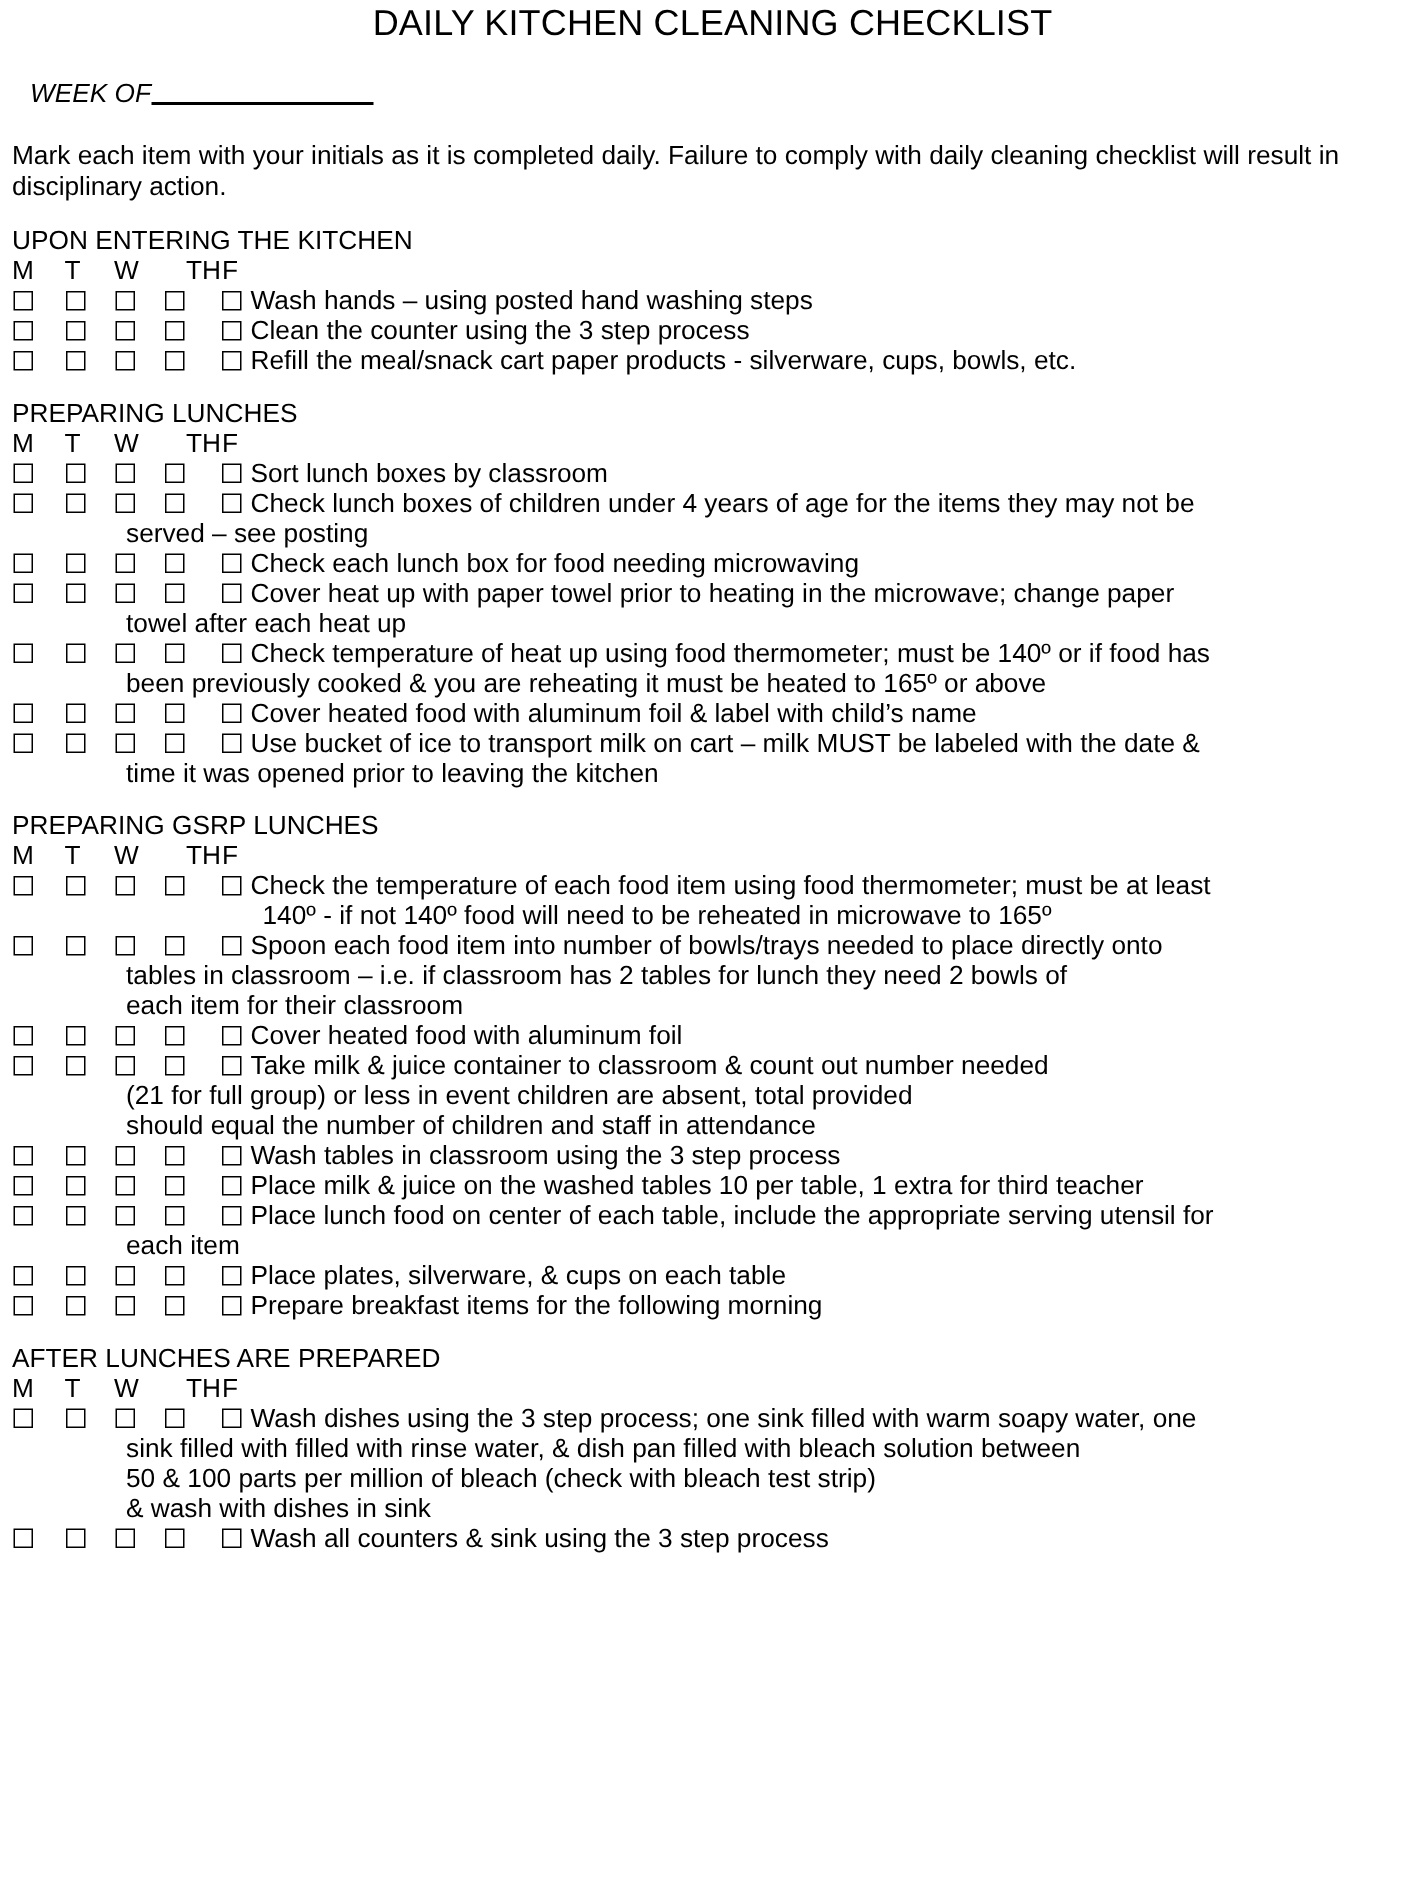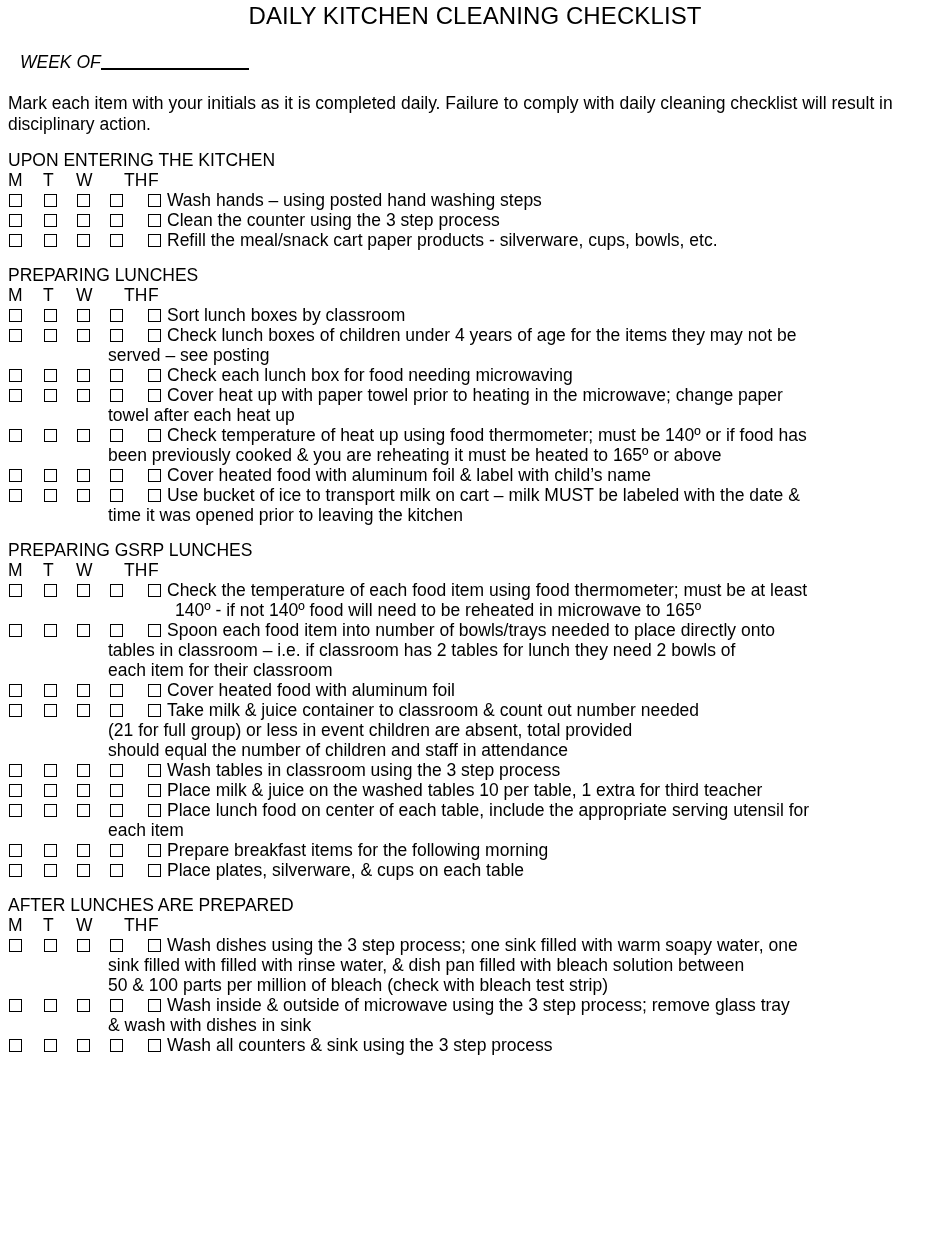--- a/index.html
+++ b/index.html
@@ -101,21 +101,21 @@
   .cb.c0 { left: 9px; }
   .cb.c1 { left: 44px; }
   .cb.c2 { left: 77px; }
   .cb.c3 { left: 110px; }
   .cb.c4 { left: 148px; }
 
   .row-text {
     padding-left: 167px;
   }
   .cont {
-    padding-left: 108px;
+    padding-left: 84px;
     padding-right: 16px;
     font-size: 17.5px;
     line-height: 20px;
   }
   .cont.deep {
     padding-left: 175px;
   }
 </style>
 </head>
 <body>
@@ -339,31 +339,31 @@
         </div>
         <div class="cont">each item</div>
         <div class="row">
           <div class="boxes">
             <div class="cb c0"></div>
             <div class="cb c1"></div>
             <div class="cb c2"></div>
             <div class="cb c3"></div>
             <div class="cb c4"></div>
           </div>
+          <div class="row-text">Place plates, silverware, &amp; cups on each table</div>
+        </div>
+        <div class="row">
+          <div class="boxes">
+            <div class="cb c0"></div>
+            <div class="cb c1"></div>
+            <div class="cb c2"></div>
+            <div class="cb c3"></div>
+            <div class="cb c4"></div>
+          </div>
           <div class="row-text">Prepare breakfast items for the following morning</div>
-        </div>
-        <div class="row">
-          <div class="boxes">
-            <div class="cb c0"></div>
-            <div class="cb c1"></div>
-            <div class="cb c2"></div>
-            <div class="cb c3"></div>
-            <div class="cb c4"></div>
-          </div>
-          <div class="row-text">Place plates, silverware, &amp; cups on each table</div>
         </div>
       </div>
       <div class="section">
         <div class="section-title">AFTER LUNCHES ARE PREPARED</div>
         <div class="day-header">
           <span class="d0">M</span>
           <span class="d1">T</span>
           <span class="d2">W</span>
           <span class="d3">TH</span>
           <span class="d4">F</span>
@@ -373,30 +373,20 @@
             <div class="cb c0"></div>
             <div class="cb c1"></div>
             <div class="cb c2"></div>
             <div class="cb c3"></div>
             <div class="cb c4"></div>
           </div>
           <div class="row-text">Wash dishes using the 3 step process; one sink filled with warm soapy water, one</div>
         </div>
         <div class="cont">sink filled with filled with rinse water, &amp; dish pan filled with bleach solution between</div>
         <div class="cont">50 &amp; 100 parts per million of bleach (check with bleach test strip)</div>
-        <div class="row">
-          <div class="boxes">
-            <div class="cb c0"></div>
-            <div class="cb c1"></div>
-            <div class="cb c2"></div>
-            <div class="cb c3"></div>
-            <div class="cb c4"></div>
-          </div>
-          <div class="row-text">Wash inside &amp; outside of microwave using the 3 step process; remove glass tray</div>
-        </div>
         <div class="cont">&amp; wash with dishes in sink</div>
         <div class="row">
           <div class="boxes">
             <div class="cb c0"></div>
             <div class="cb c1"></div>
             <div class="cb c2"></div>
             <div class="cb c3"></div>
             <div class="cb c4"></div>
           </div>
           <div class="row-text">Wash all counters &amp; sink using the 3 step process</div>

